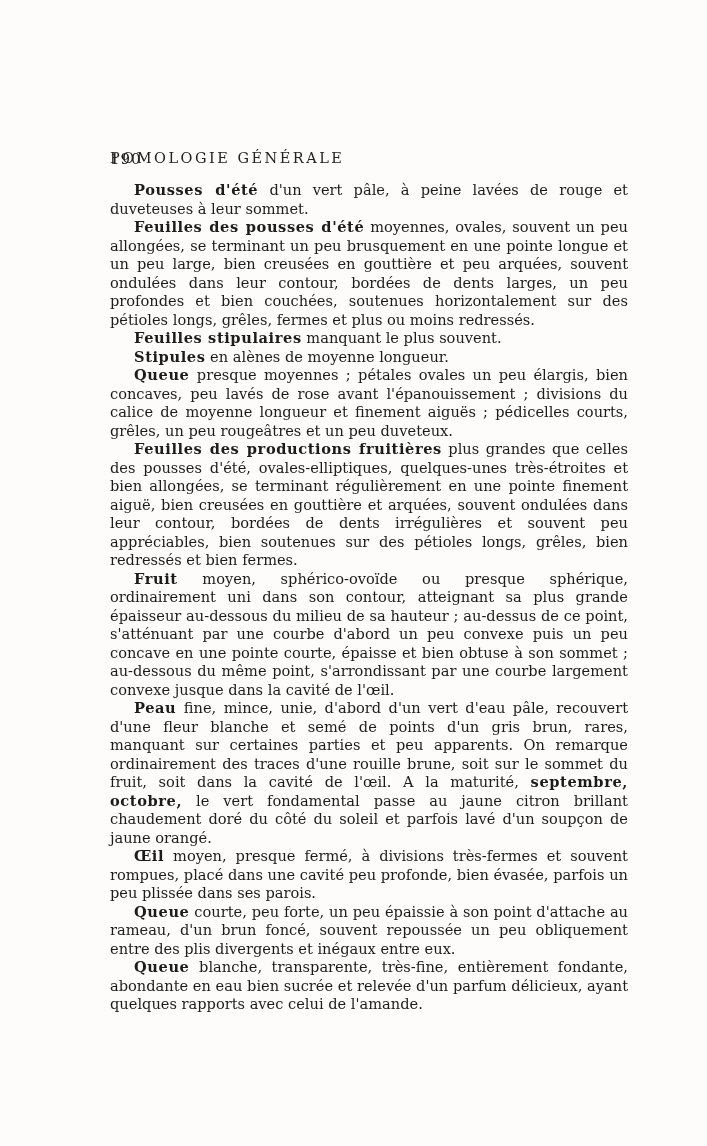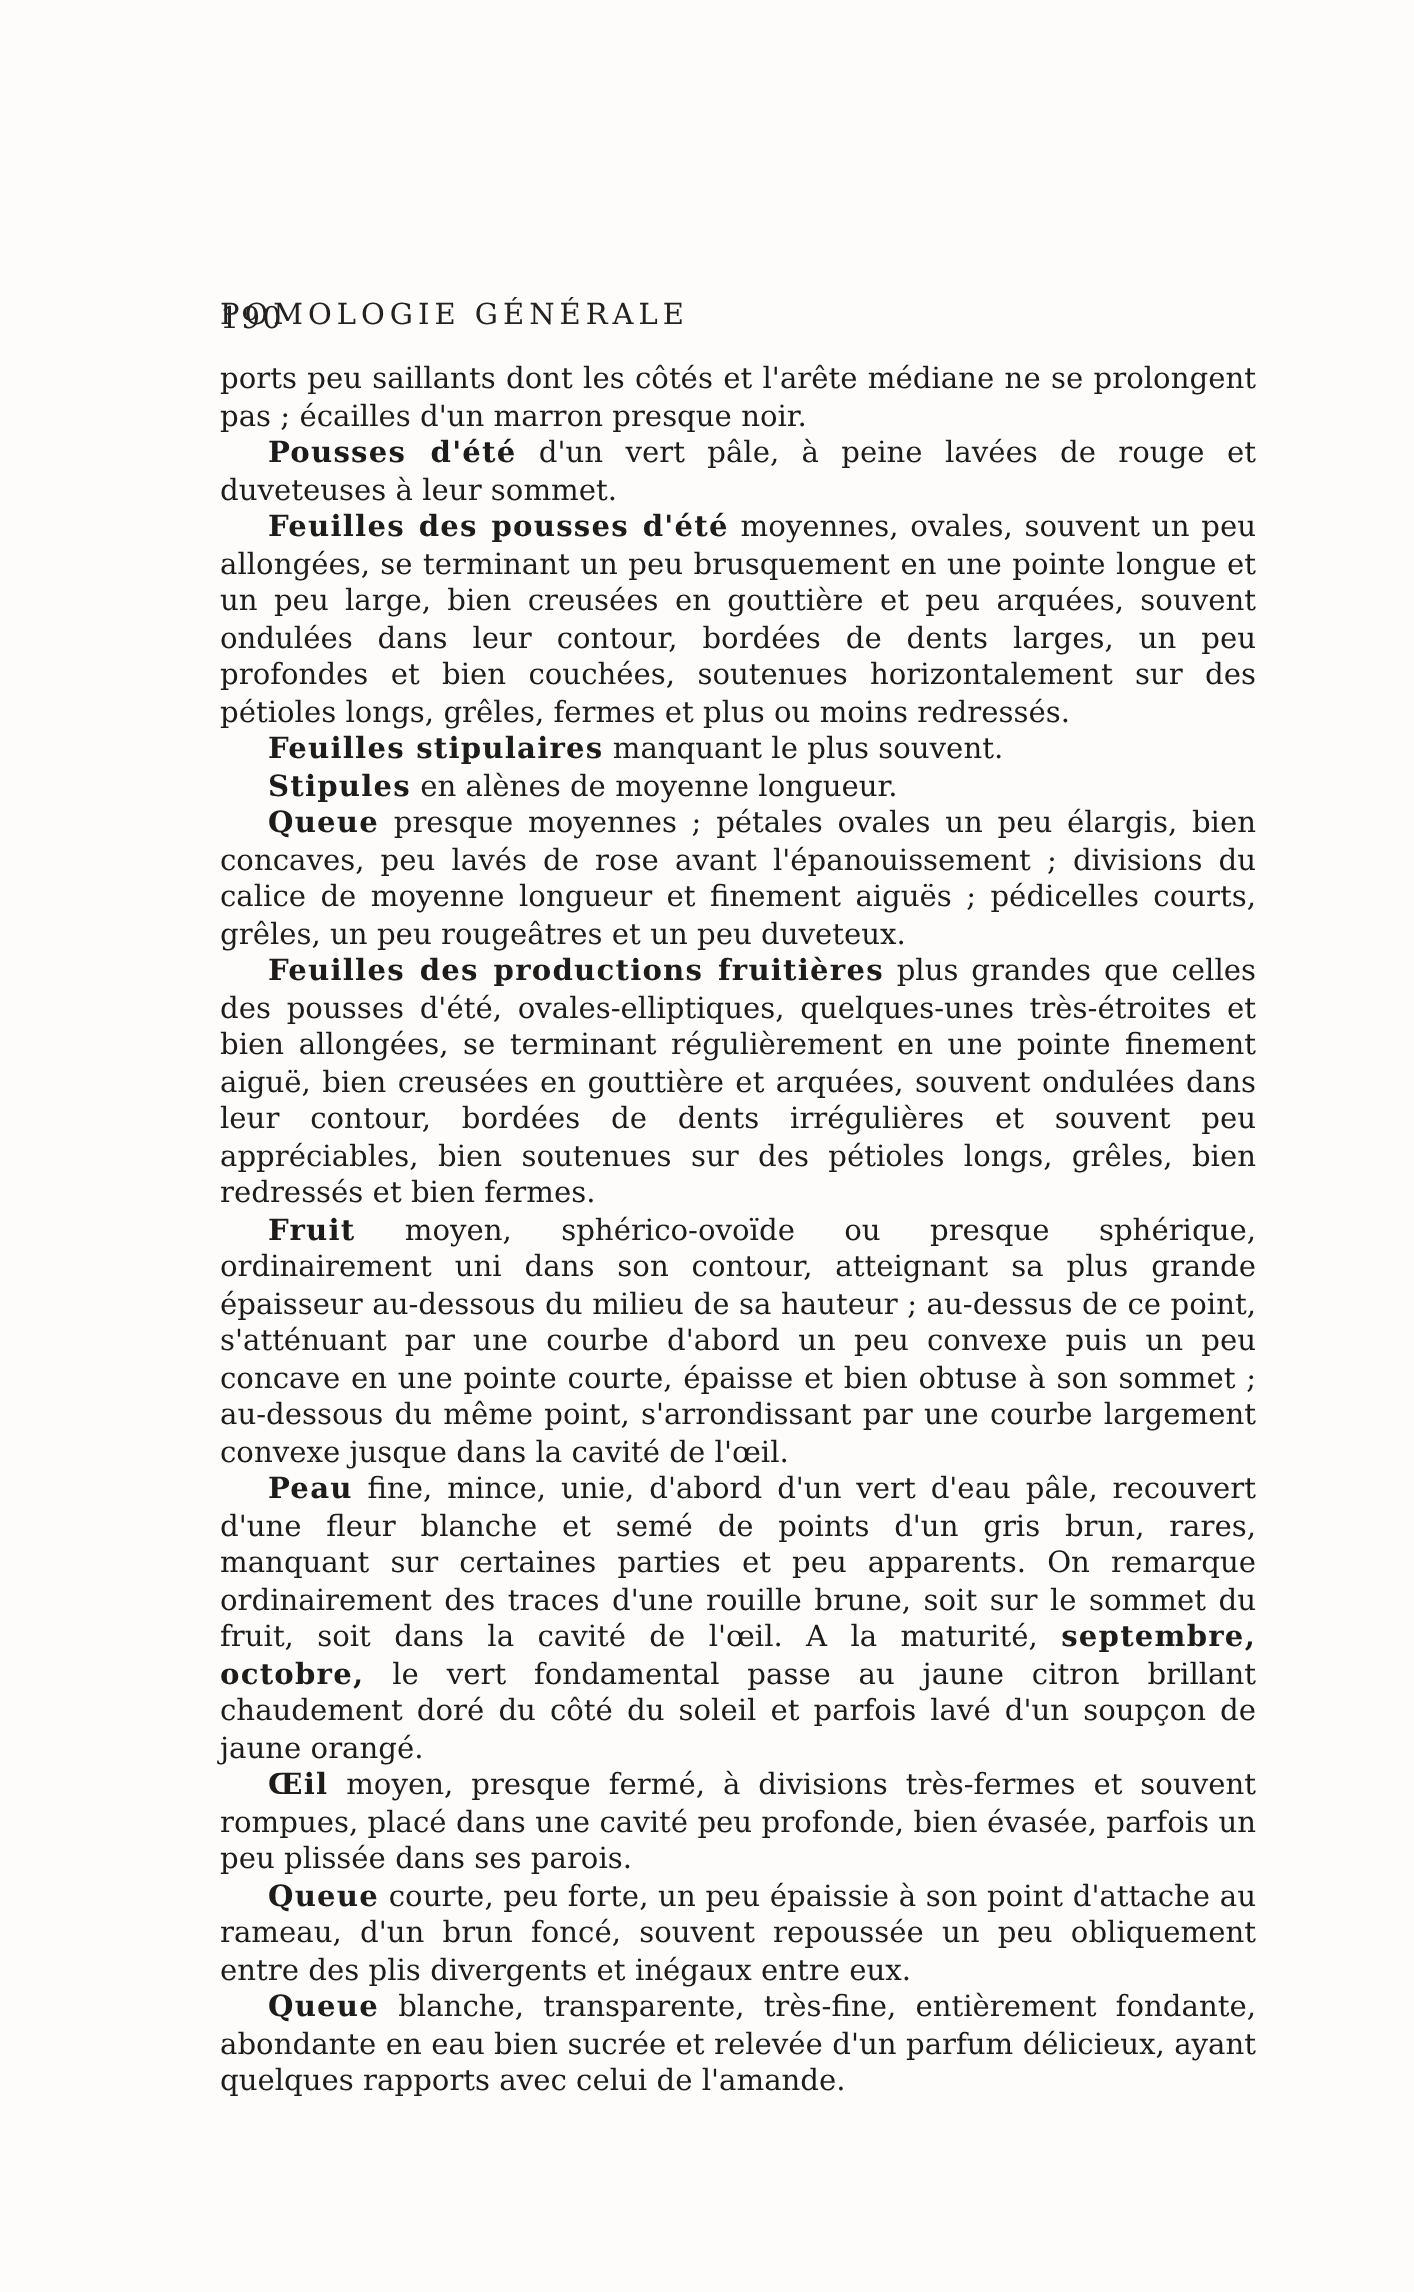--- a/index.html
+++ b/index.html
@@ -72,21 +72,20 @@
 
 <div class="page">
 
   <div class="page-header">
     <span class="page-number">190</span>
     <span class="running-title">POMOLOGIE GÉNÉRALE</span>
   </div>
 
   <div class="text-block">
 
-    <p class="para noindent"><span>ports peu saillants dont les côtés et l'arête médiane ne se prolongent pas ; écailles d'un marron presque noir.</span></p>
 
     <p class="para"><span class="lead">Pousses d'été</span><span> d'un vert pâle, à peine lavées de rouge et duveteuses à leur sommet.</span></p>
 
     <p class="para"><span class="lead">Feuilles des pousses d'été</span><span> moyennes, ovales, souvent un peu allongées, se terminant un peu brusquement en une pointe longue et un peu large, bien creusées en gouttière et peu arquées, souvent ondulées dans leur contour, bordées de dents larges, un peu profondes et bien couchées, soutenues horizontalement sur des pétioles longs, grêles, fermes et plus ou moins redressés.</span></p>
 
     <p class="para"><span class="lead">Feuilles stipulaires</span><span> manquant le plus souvent.</span></p>
 
     <p class="para"><span class="lead">Stipules</span><span> en alènes de moyenne longueur.</span></p>
 
 

